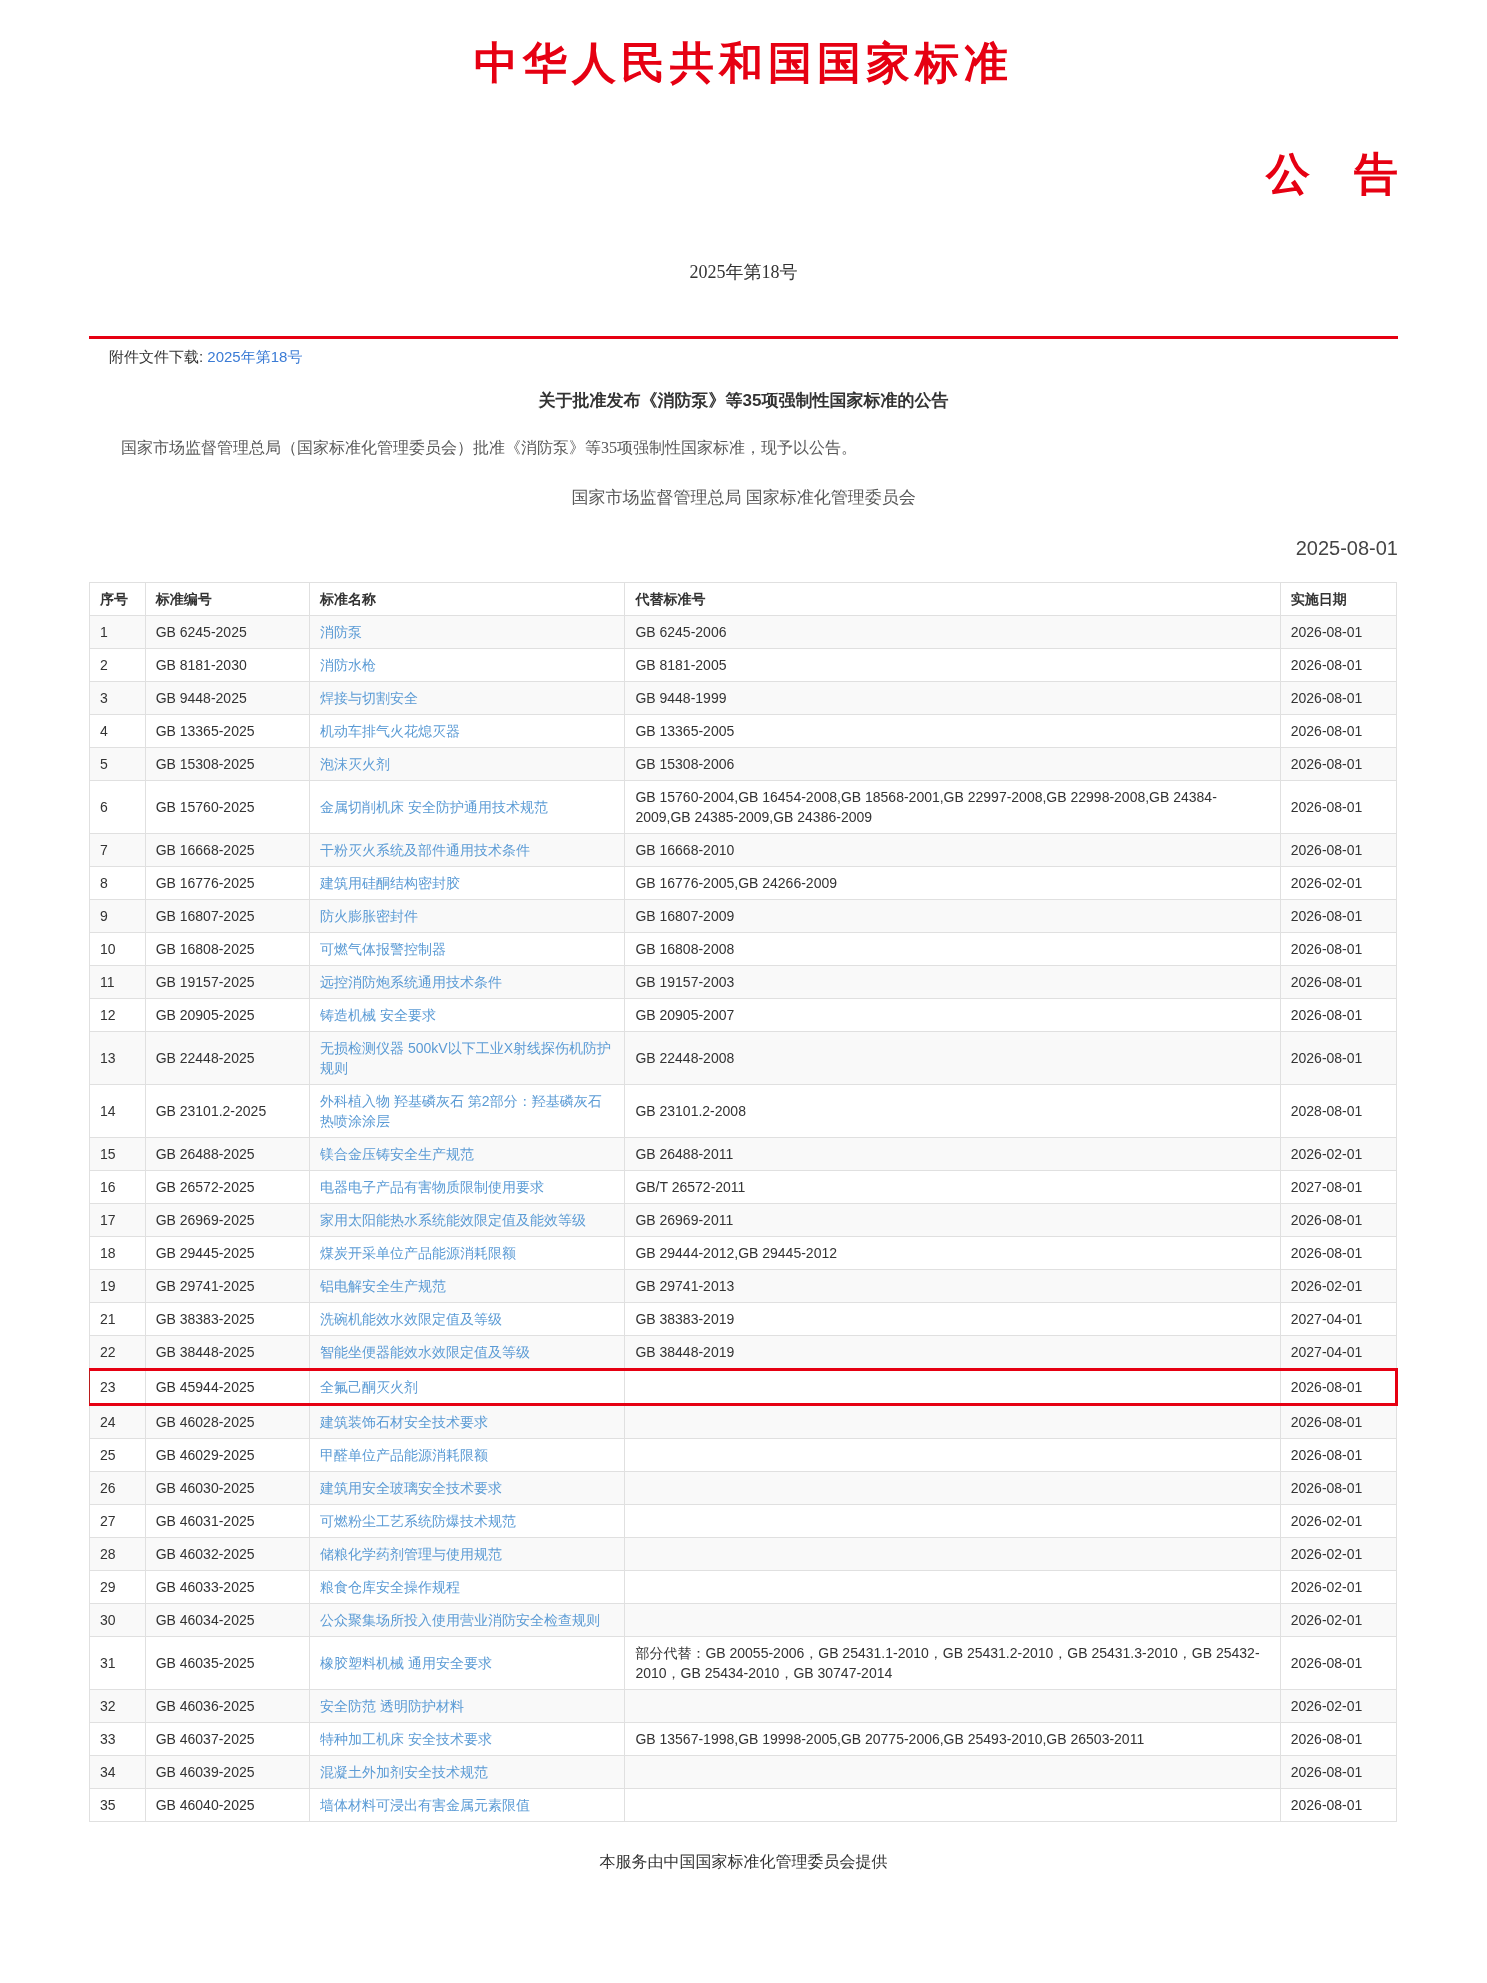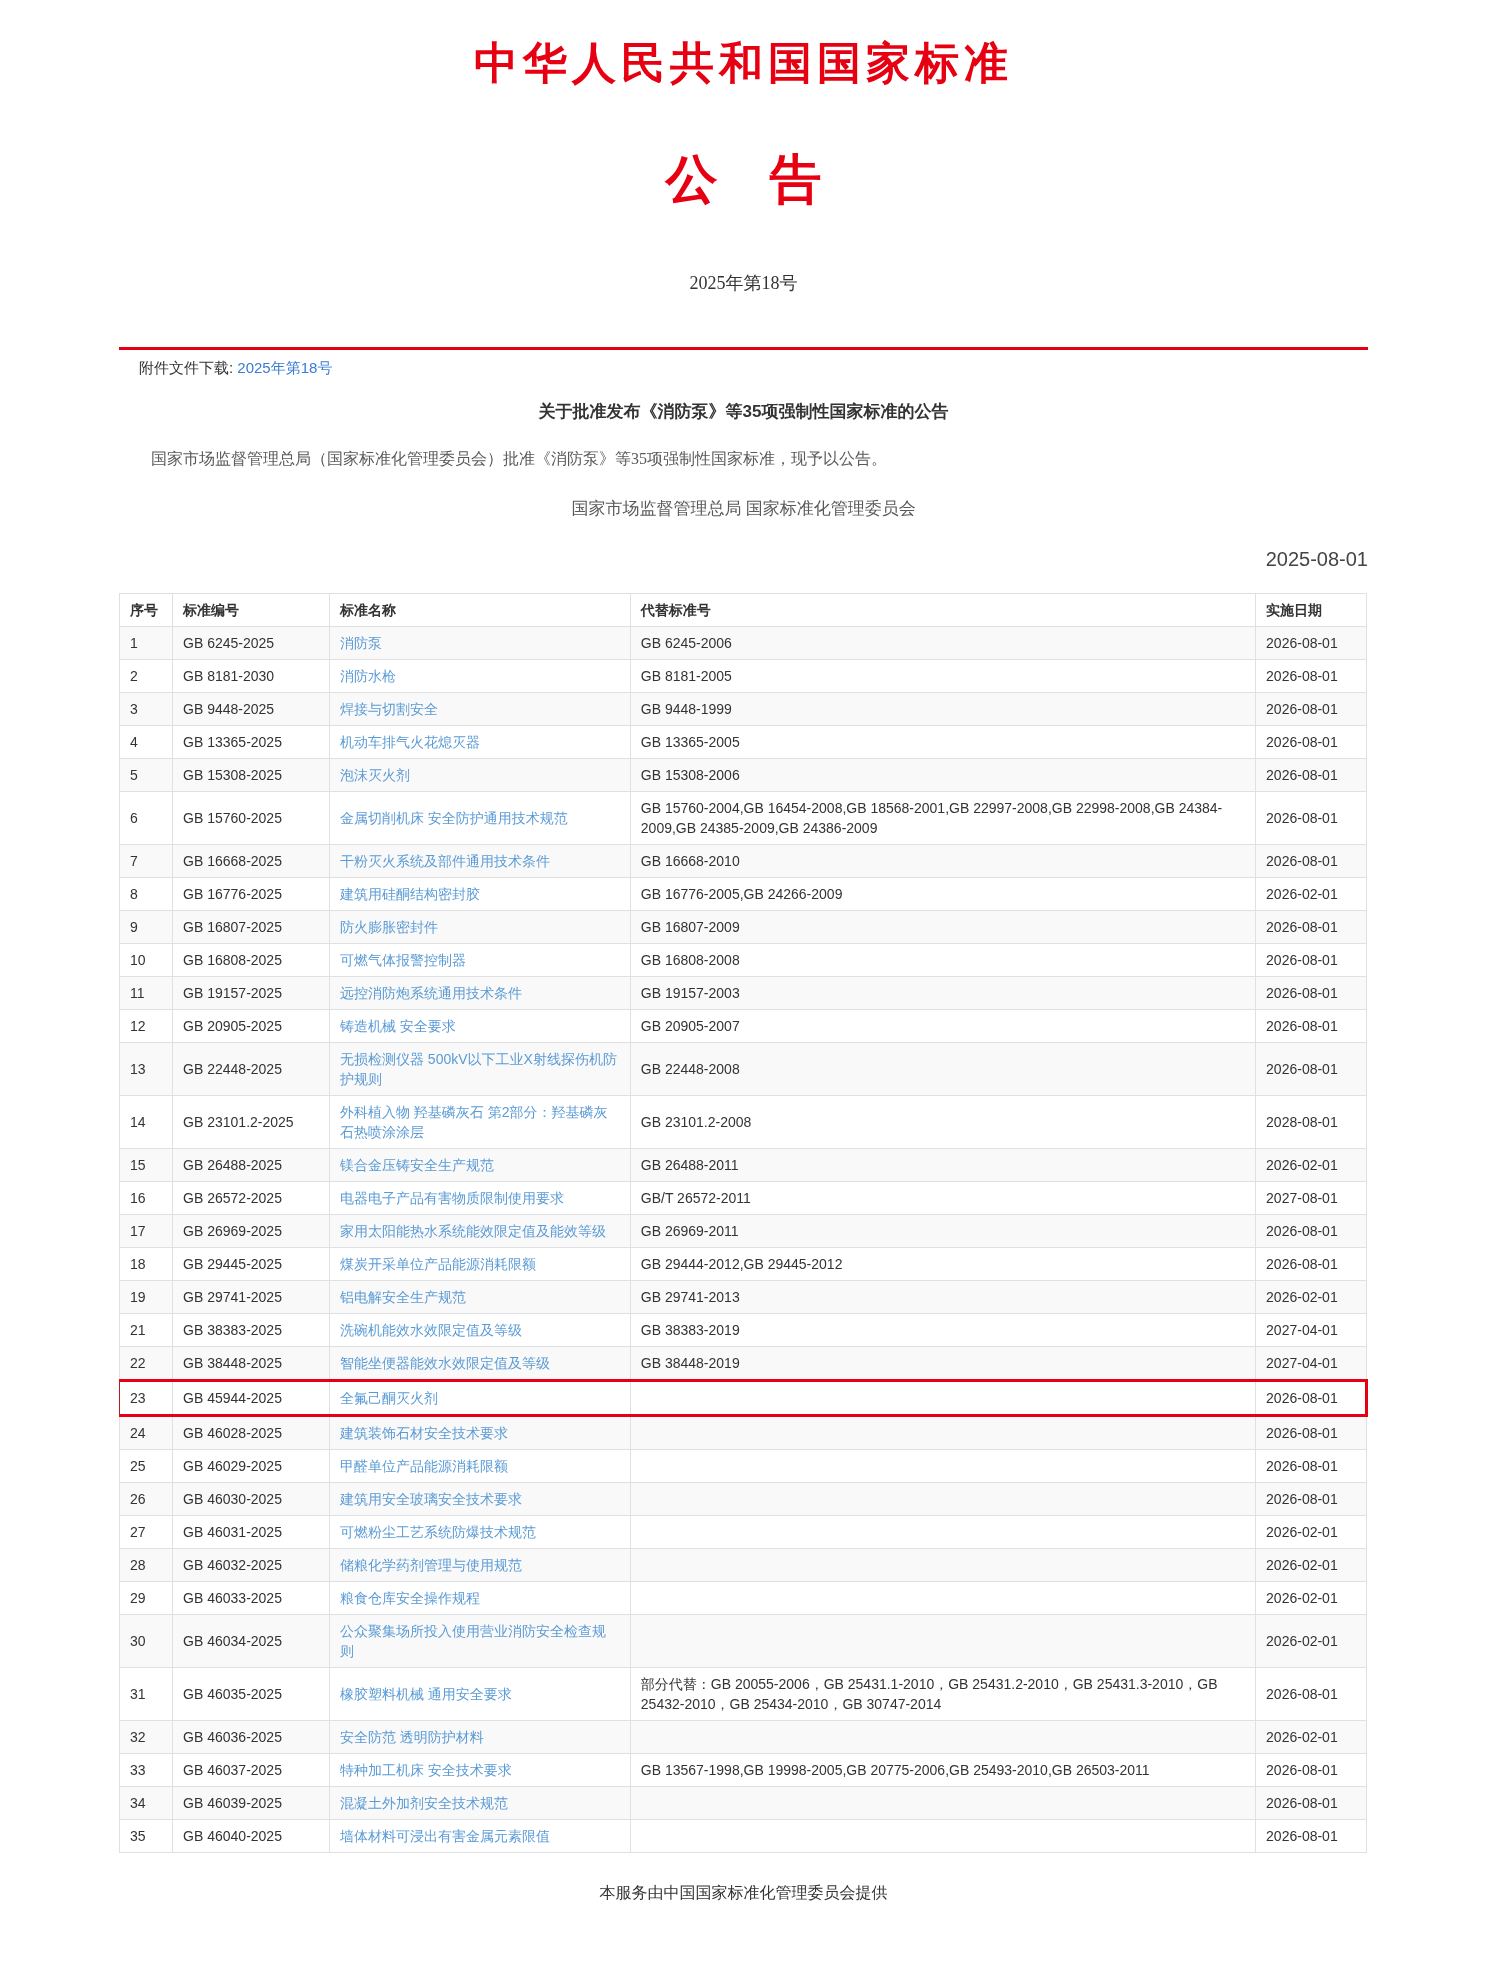--- a/index.html
+++ b/index.html
@@ -1,28 +1,28 @@
 <!DOCTYPE html>
 <html><head>
 <meta charset="utf-8">
 <style>
   * { box-sizing: border-box; margin: 0; padding: 0; }
   body { background: #ffffff; font-family: "Liberation Sans", sans-serif; color: #333; }
   .page { width: 1487px; height: 1983px; background: #fff; overflow: hidden; position: relative; }
-  .content { margin: 0 119px; }
+  .content { margin: 0 89px; }
 
   .main-title {
     padding-top: 34px; text-align: center;
     font-family: "Liberation Serif", serif; font-weight: bold;
     font-size: 44px; letter-spacing: 5px; color: #e60012;
   }
   .sub-title {
-    margin-top: 52px; text-align: center;
+    margin-top: 52px; text-align: right;
     font-family: "Liberation Serif", serif; font-weight: bold;
-    font-size: 52px; color: #e60012;
+    font-size: 44px; color: #e60012;
   }
   .issue-no {
     margin-top: 56px; text-align: center;
     font-family: "Liberation Serif", serif; font-size: 18px; color: #333;
   }
   .red-rule { margin-top: 52px; height: 3px; background: #e60012; }
   .attachment-row { margin-top: 9px; font-size: 15px; color: #333; padding-left: 20px; }
   .attachment-row .link { color: #3a7bd5; text-decoration: none; cursor: pointer; }
   .announce-title {
     margin-top: 22px; text-align: center;

